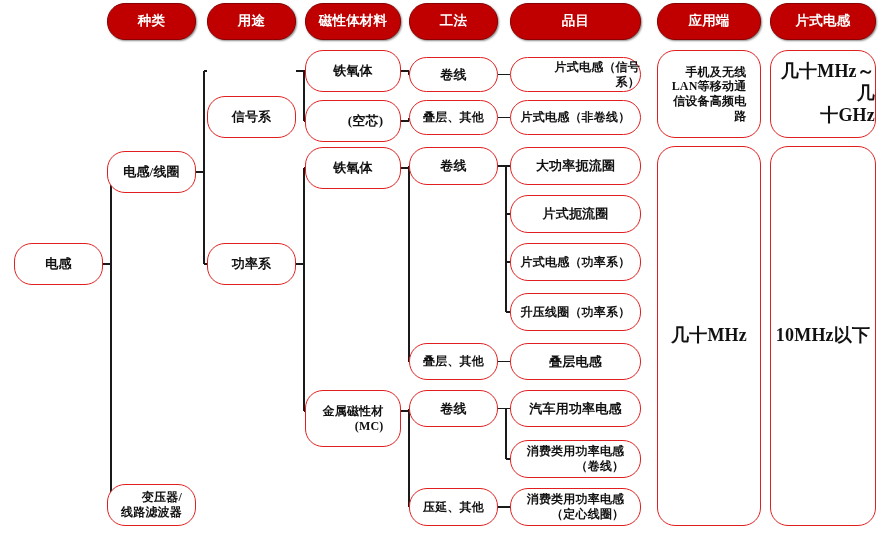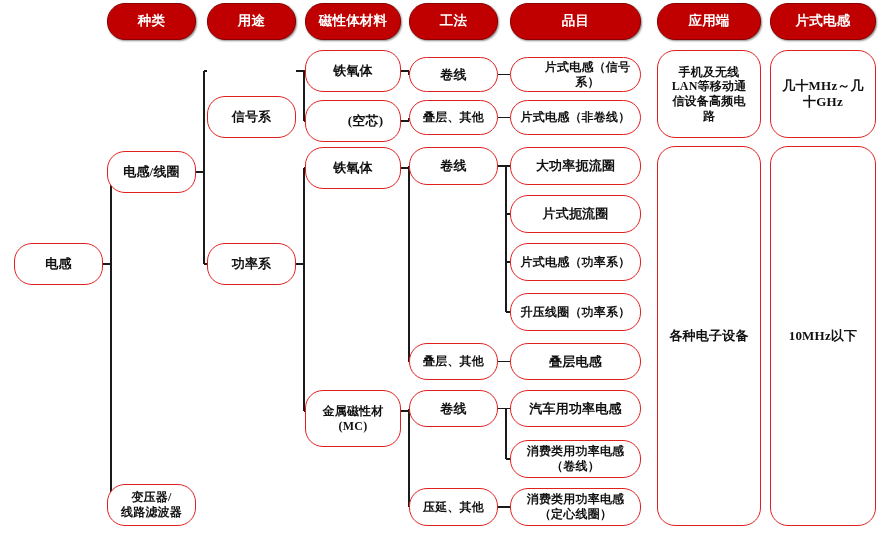--- a/index.html
+++ b/index.html
@@ -22,21 +22,21 @@
     width: 883px;
     height: 533px;
     pointer-events: none;
   }
   .node {
     position: absolute;
     box-sizing: border-box;
     display: flex;
     align-items: center;
     justify-content: center;
-    text-align: center;
+    text-align: right;
     border-radius: 18px;
     line-height: 1.22;
     white-space: pre-line;
     letter-spacing: 0.2px;
   }
   .node.header {
     background: #C00000;
     border: 1px solid #8b0000;
     color: #ffffff;
     font-weight: bold;
@@ -47,21 +47,21 @@
     background: #ffffff;
     border: 1.6px solid #E02020;
     color: #111111;
     font-size: 13px;
     font-weight: bold;
   }
   .node.item.small {
     font-size: 12px;
   }
   .node.item.tall {
-    font-size: 13px;
+    font-size: 18px;
   }
 </style>
 </head>
 <body>
 
 <div id="canvas">
   <svg id="links" width="883" height="533" viewBox="0 0 883 533">
       <line x1="103" y1="264" x2="111" y2="264" stroke="#1A1A1A" stroke-width="1.6" shape-rendering="crispEdges"></line>
       <line x1="111" y1="172" x2="111" y2="505" stroke="#1A1A1A" stroke-width="1.6" shape-rendering="crispEdges"></line>
       <line x1="111" y1="172" x2="107" y2="172" stroke="#1A1A1A" stroke-width="1.6" shape-rendering="crispEdges"></line>
@@ -145,18 +145,18 @@
       <div class="node item" style="left: 510px; top: 343px; width: 131px; height: 37px;">叠层电感</div>
       <div class="node item" style="left: 510px; top: 390px; width: 131px; height: 37px;">汽车用功率电感</div>
       <div class="node item small" style="left: 510px; top: 440px; width: 131px; height: 38px;">消费类用功率电感
 （卷线）</div>
       <div class="node item small" style="left: 510px; top: 488px; width: 131px; height: 38px;">消费类用功率电感
 （定心线圈）</div>
       <div class="node item small" style="left: 657px; top: 50px; width: 104px; height: 88px;">手机及无线
 LAN等移动通
 信设备高频电
 路</div>
-      <div class="node item tall" style="left: 657px; top: 146px; width: 104px; height: 380px;">各种电子设备</div>
+      <div class="node item tall" style="left: 657px; top: 146px; width: 104px; height: 380px;">几十MHz</div>
       <div class="node item tall" style="left: 770px; top: 50px; width: 106px; height: 88px;">几十MHz～几
 十GHz</div>
       <div class="node item tall" style="left: 770px; top: 146px; width: 106px; height: 380px;">10MHz以下</div>
     </div>
 </div>
 
 </body></html>

